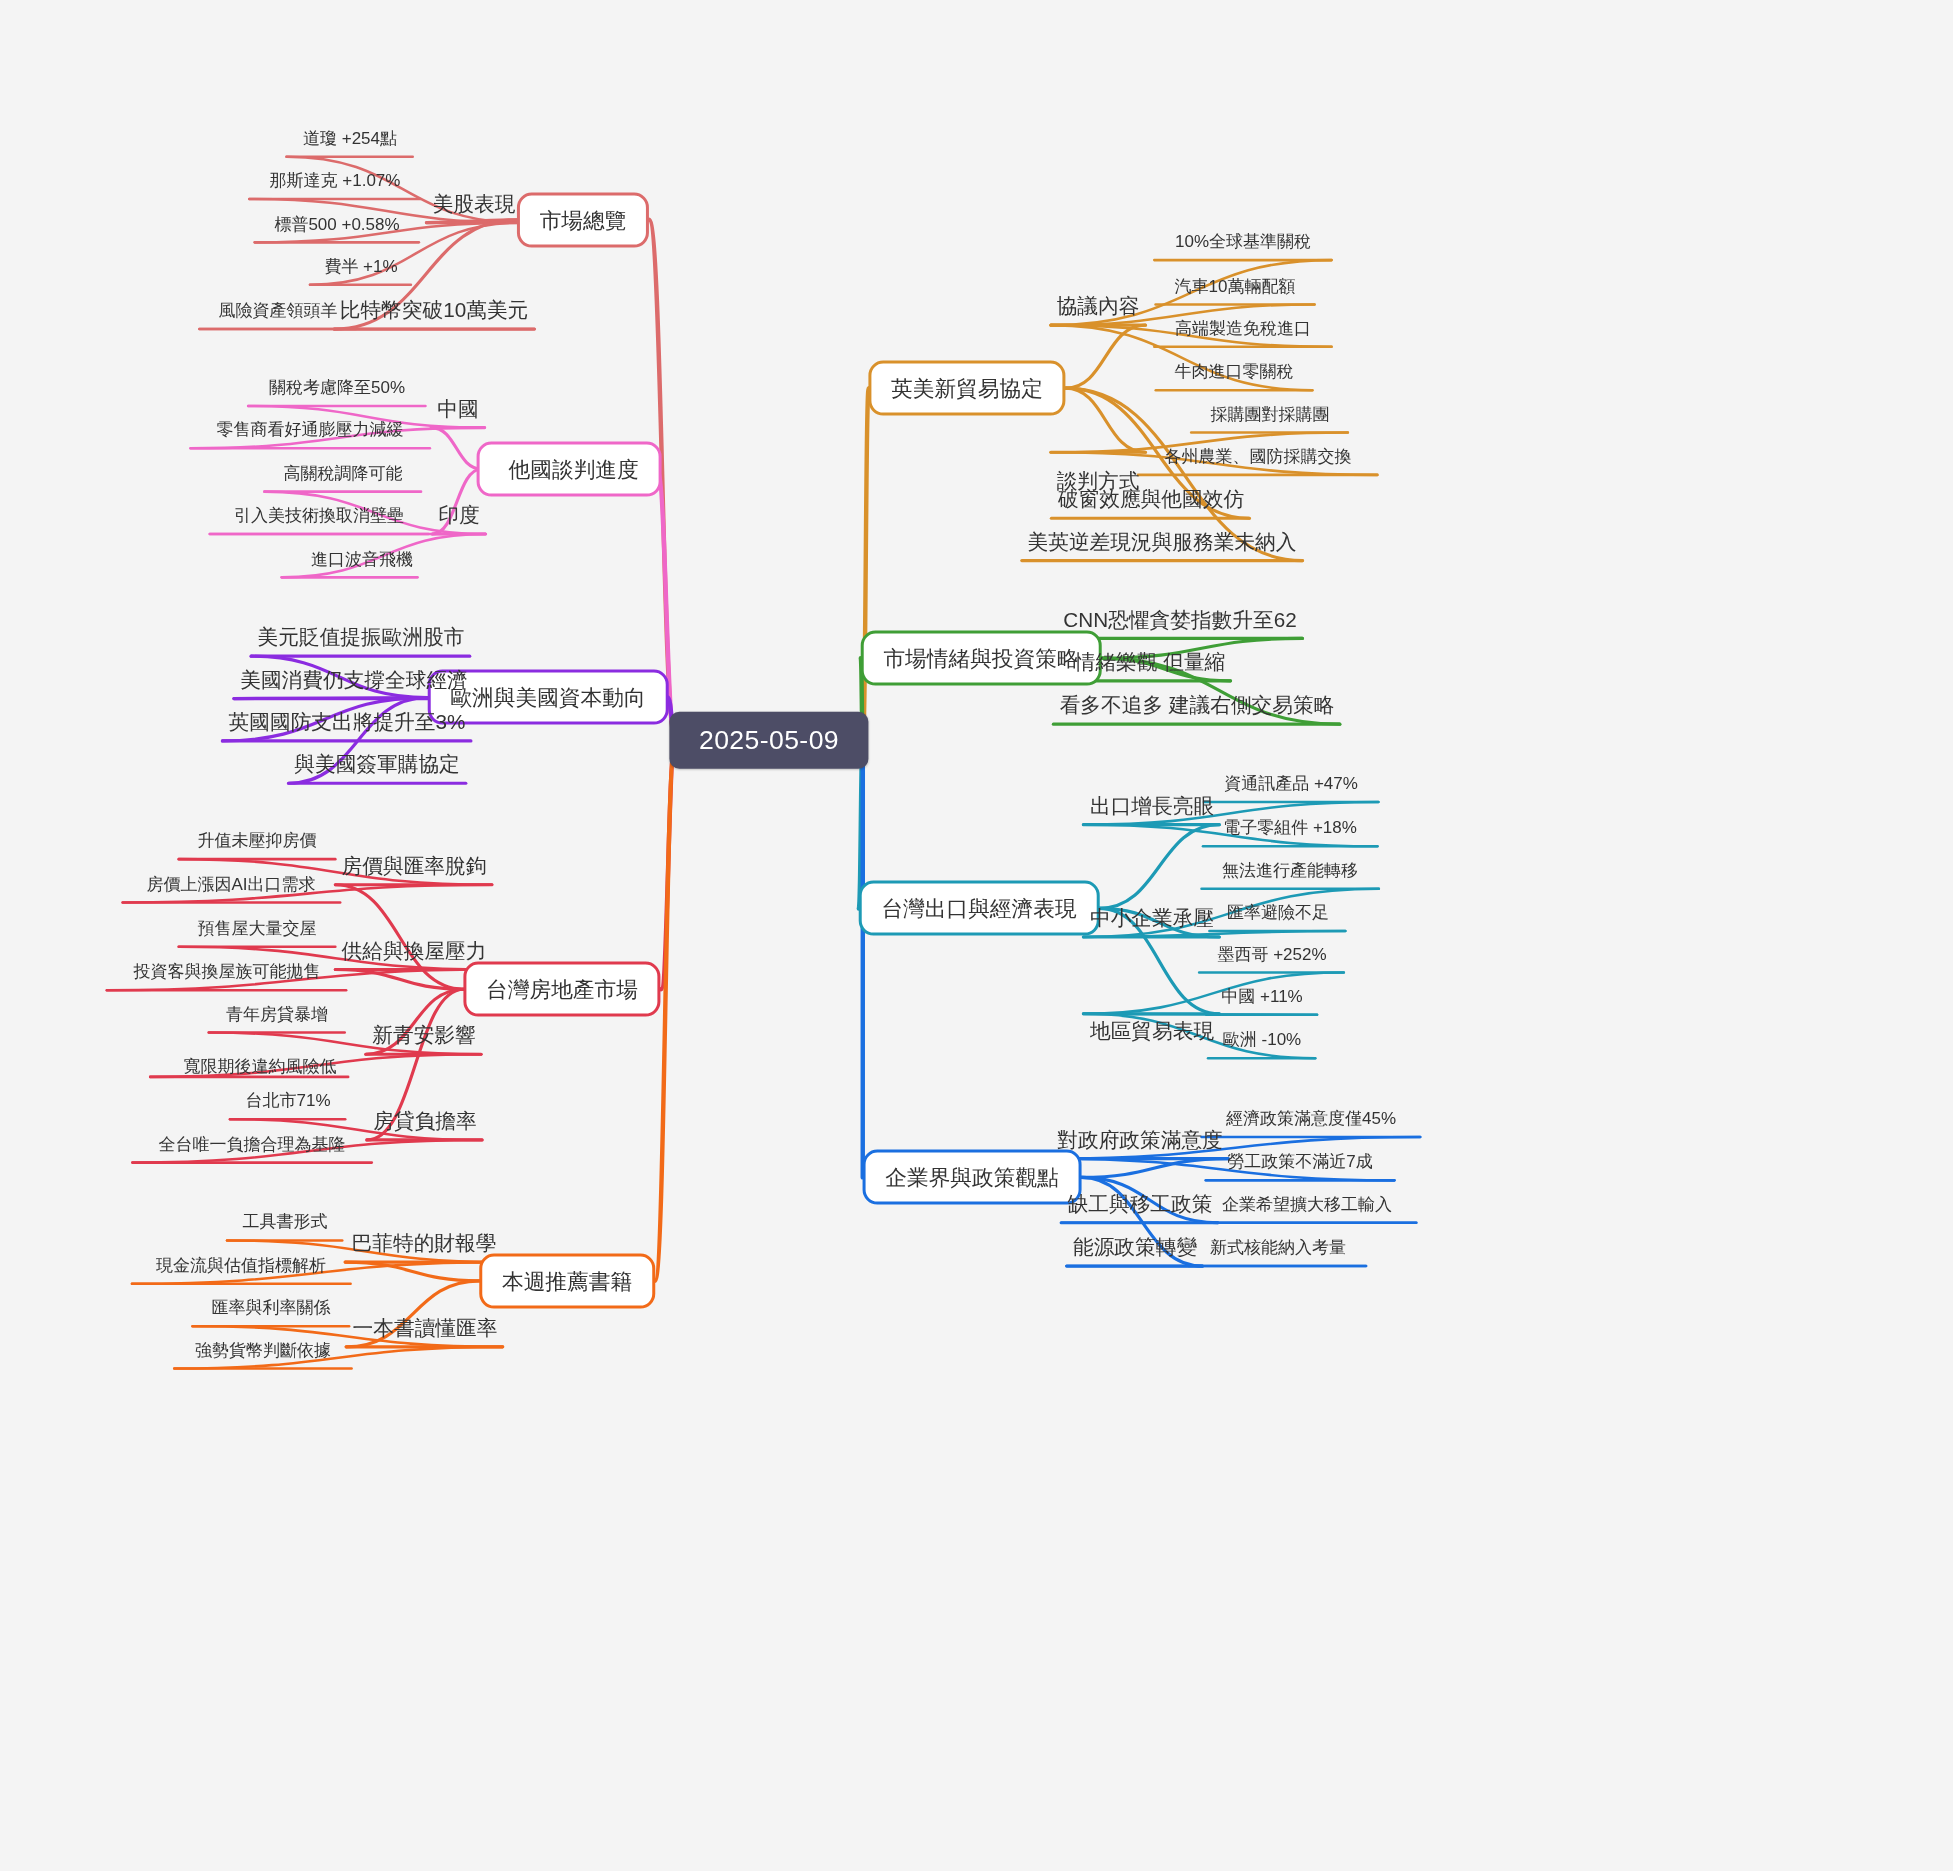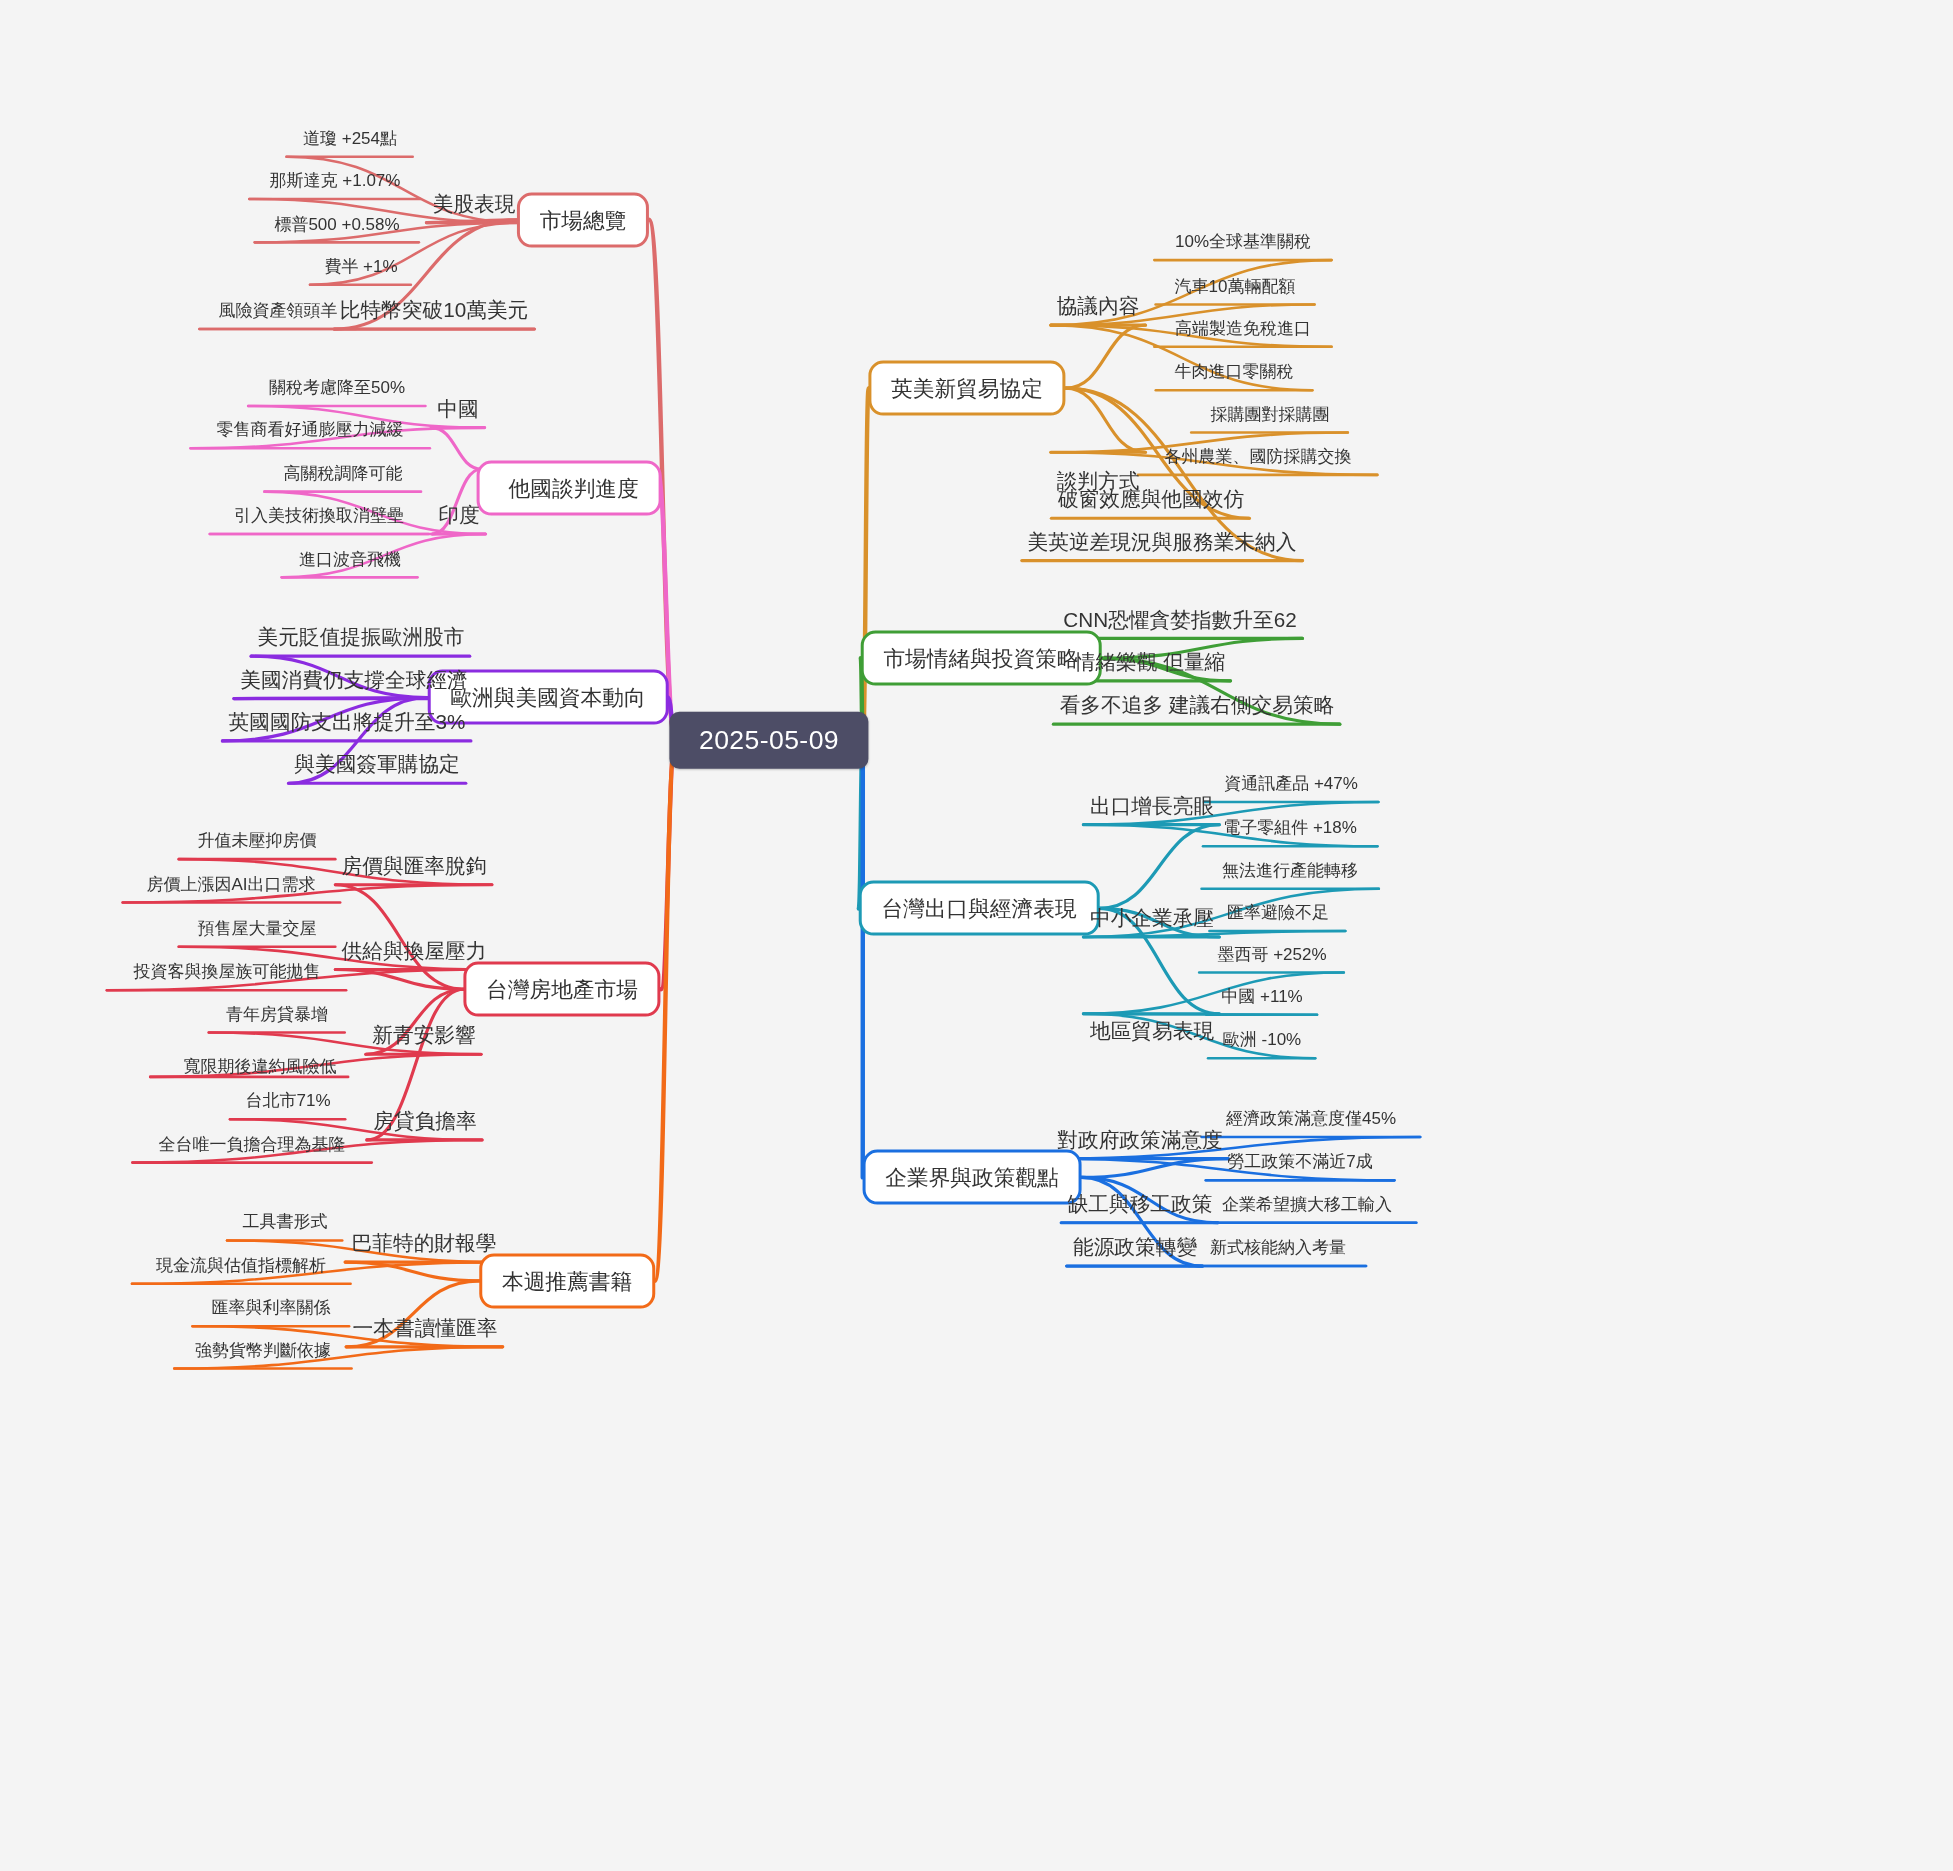--- a/index.html
+++ b/index.html
@@ -191,28 +191,28 @@
   <div id="nodes">
       <div class="node root" style="background: rgb(77, 77, 102); color: rgb(255, 255, 255); left: 769px; top: 740px;">2025-05-09</div>
       <div class="node lv1" style="border-color: rgb(220, 107, 107); left: 583px; top: 220px;">市場總覽</div>
       <div class="node lv2" style="left: 474px; top: 204px;">美股表現</div>
       <div class="node lv3" style="left: 350px; top: 138px;">道瓊 +254點</div>
       <div class="node lv3" style="left: 335px; top: 180px;">那斯達克 +1.07%</div>
       <div class="node lv3" style="left: 337px; top: 224px;">標普500 +0.58%</div>
       <div class="node lv3" style="left: 361px; top: 266px;">費半 +1%</div>
       <div class="node lv2" style="left: 434px; top: 310px;">比特幣突破10萬美元</div>
       <div class="node lv3" style="left: 278px; top: 310px;">風險資產領頭羊</div>
-      <div class="node lv1" style="border-color: rgb(239, 103, 200); left: 569px; top: 488px; padding-left: 29px;">他國談判進度</div>
+      <div class="node lv1" style="border-color: rgb(239, 103, 200); left: 569px; top: 469px; padding-left: 29px;">他國談判進度</div>
       <div class="node lv2" style="left: 458px; top: 409px;">中國</div>
       <div class="node lv3" style="left: 337px; top: 387px;">關稅考慮降至50%</div>
       <div class="node lv3" style="left: 310px; top: 429px;">零售商看好通膨壓力減緩</div>
       <div class="node lv2" style="left: 459px; top: 515px;">印度</div>
       <div class="node lv3" style="left: 343px; top: 473px;">高關稅調降可能</div>
       <div class="node lv3" style="left: 319px; top: 515px;">引入美技術換取消壁壘</div>
-      <div class="node lv3" style="left: 350px; top: 559px;">進口波音飛機</div>
+      <div class="node lv3" style="left: 362px; top: 559px;">進口波音飛機</div>
       <div class="node lv1" style="border-color: rgb(139, 44, 224); left: 548px; top: 697px;">歐洲與美國資本動向</div>
       <div class="node lv2" style="left: 361px; top: 637px;">美元貶值提振歐洲股市</div>
       <div class="node lv2" style="left: 354px; top: 680px;">美國消費仍支撐全球經濟</div>
       <div class="node lv2" style="left: 347px; top: 722px;">英國國防支出將提升至3%</div>
       <div class="node lv2" style="left: 377px; top: 764px;">與美國簽軍購協定</div>
       <div class="node lv1" style="border-color: rgb(224, 58, 78); left: 562px; top: 989px;">台灣房地產市場</div>
       <div class="node lv2" style="left: 414px; top: 866px;">房價與匯率脫鉤</div>
       <div class="node lv3" style="left: 257px; top: 840px;">升值未壓抑房價</div>
       <div class="node lv3" style="left: 231px; top: 884px;">房價上漲因AI出口需求</div>
       <div class="node lv2" style="left: 414px; top: 951px;">供給與換屋壓力</div>

